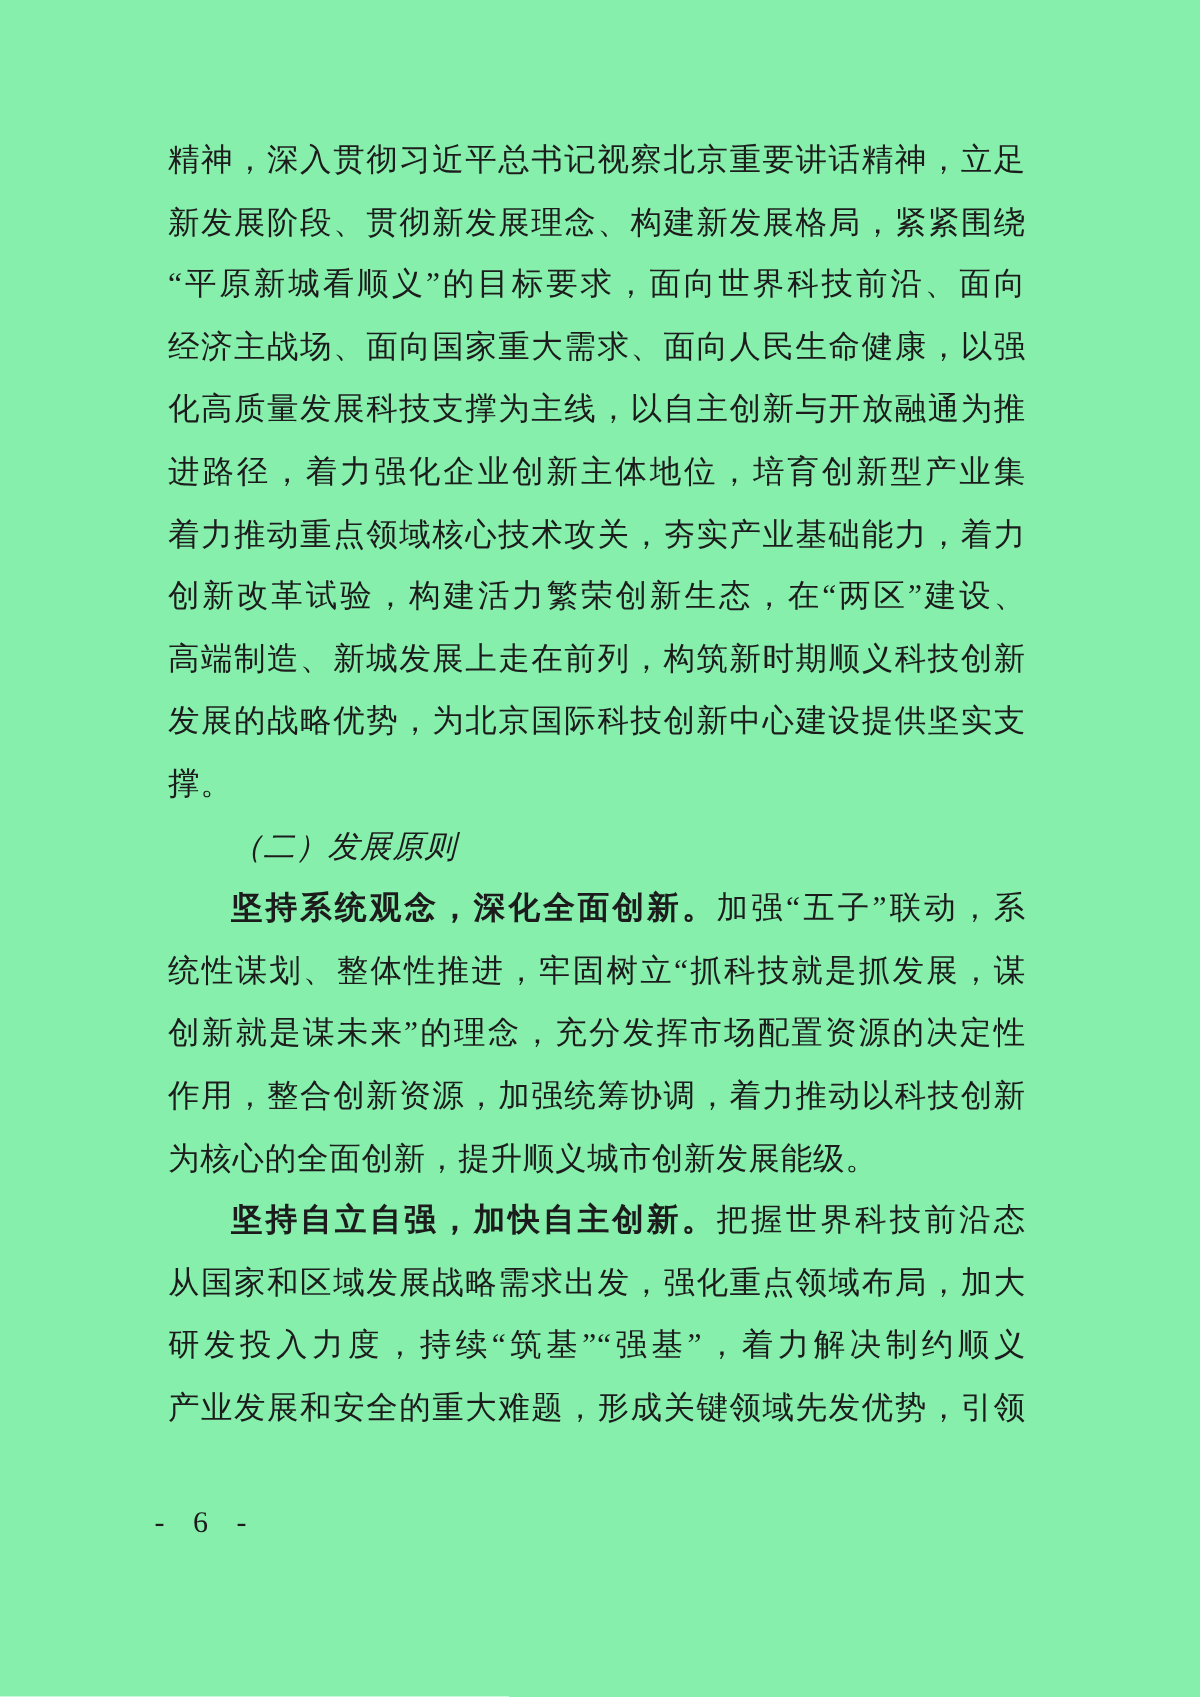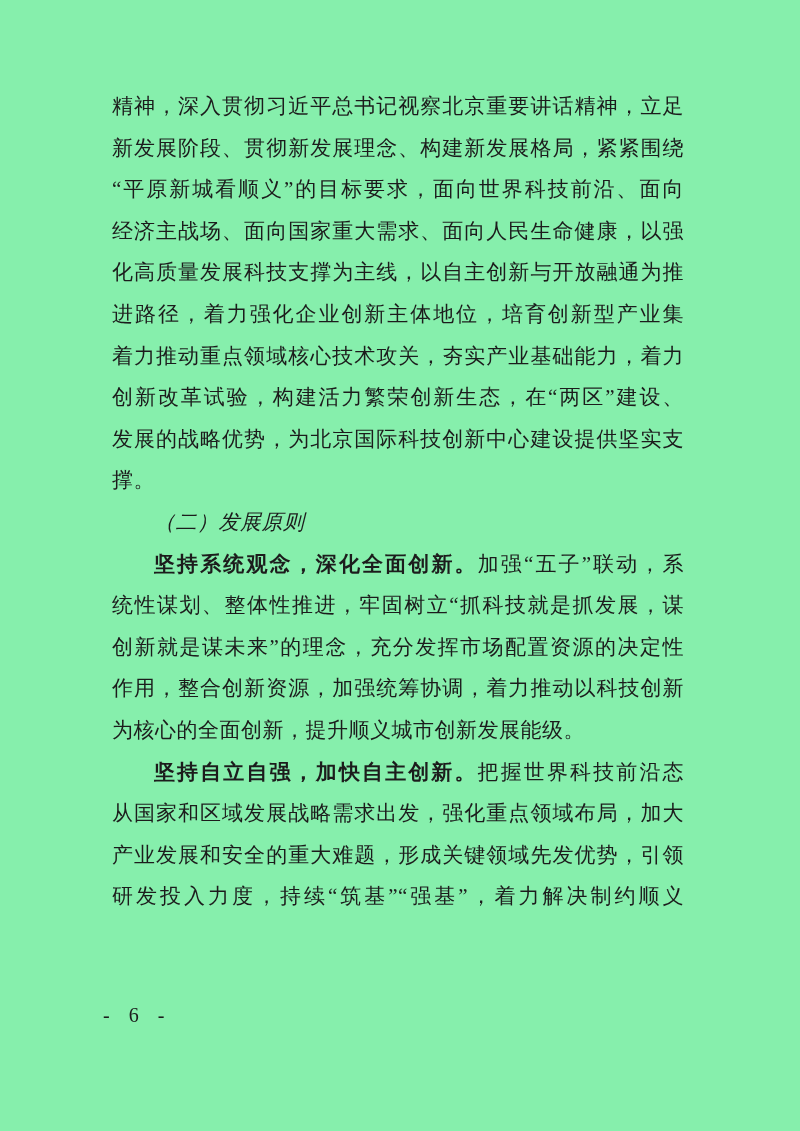--- a/index.html
+++ b/index.html
@@ -66,33 +66,34 @@
   <div class="text-block">
 
     <div class="line">精神，深入贯彻习近平总书记视察北京重要讲话精神，立足</div>
     <div class="line">新发展阶段、贯彻新发展理念、构建新发展格局，紧紧围绕</div>
     <div class="line">“平原新城看顺义”的目标要求，面向世界科技前沿、面向</div>
     <div class="line">经济主战场、面向国家重大需求、面向人民生命健康，以强</div>
     <div class="line">化高质量发展科技支撑为主线，以自主创新与开放融通为推</div>
     <div class="line">进路径，着力强化企业创新主体地位，培育创新型产业集群，</div>
     <div class="line">着力推动重点领域核心技术攻关，夯实产业基础能力，着力</div>
     <div class="line">创新改革试验，构建活力繁荣创新生态，在“两区”建设、</div>
+    <div class="line">高端制造、新城发展上走在前列，构筑新时期顺义科技创新</div>
     <div class="line">发展的战略优势，为北京国际科技创新中心建设提供坚实支</div>
     <div class="line last">撑。</div>
 
     <div class="line heading indent2">（二）发展原则</div>
 
     <div class="line indent2"><span class="bold">坚持系统观念，深化全面创新。</span><span>加强“五子”联动，系</span></div>
     <div class="line">统性谋划、整体性推进，牢固树立“抓科技就是抓发展，谋</div>
     <div class="line">创新就是谋未来”的理念，充分发挥市场配置资源的决定性</div>
     <div class="line">作用，整合创新资源，加强统筹协调，着力推动以科技创新</div>
     <div class="line last">为核心的全面创新，提升顺义城市创新发展能级。</div>
 
     <div class="line indent2"><span class="bold">坚持自立自强，加快自主创新。</span><span>把握世界科技前沿态势，</span></div>
     <div class="line">从国家和区域发展战略需求出发，强化重点领域布局，加大</div>
+    <div class="line">研发投入力度，持续“筑基”“强基”，着力解决制约顺义</div>
     <div class="line">产业发展和安全的重大难题，形成关键领域先发优势，引领</div>
-    <div class="line">研发投入力度，持续“筑基”“强基”，着力解决制约顺义</div>
 
   </div>
 
   <div class="page-number">- 6 -</div>
 
 </div>
 
 </body></html>

